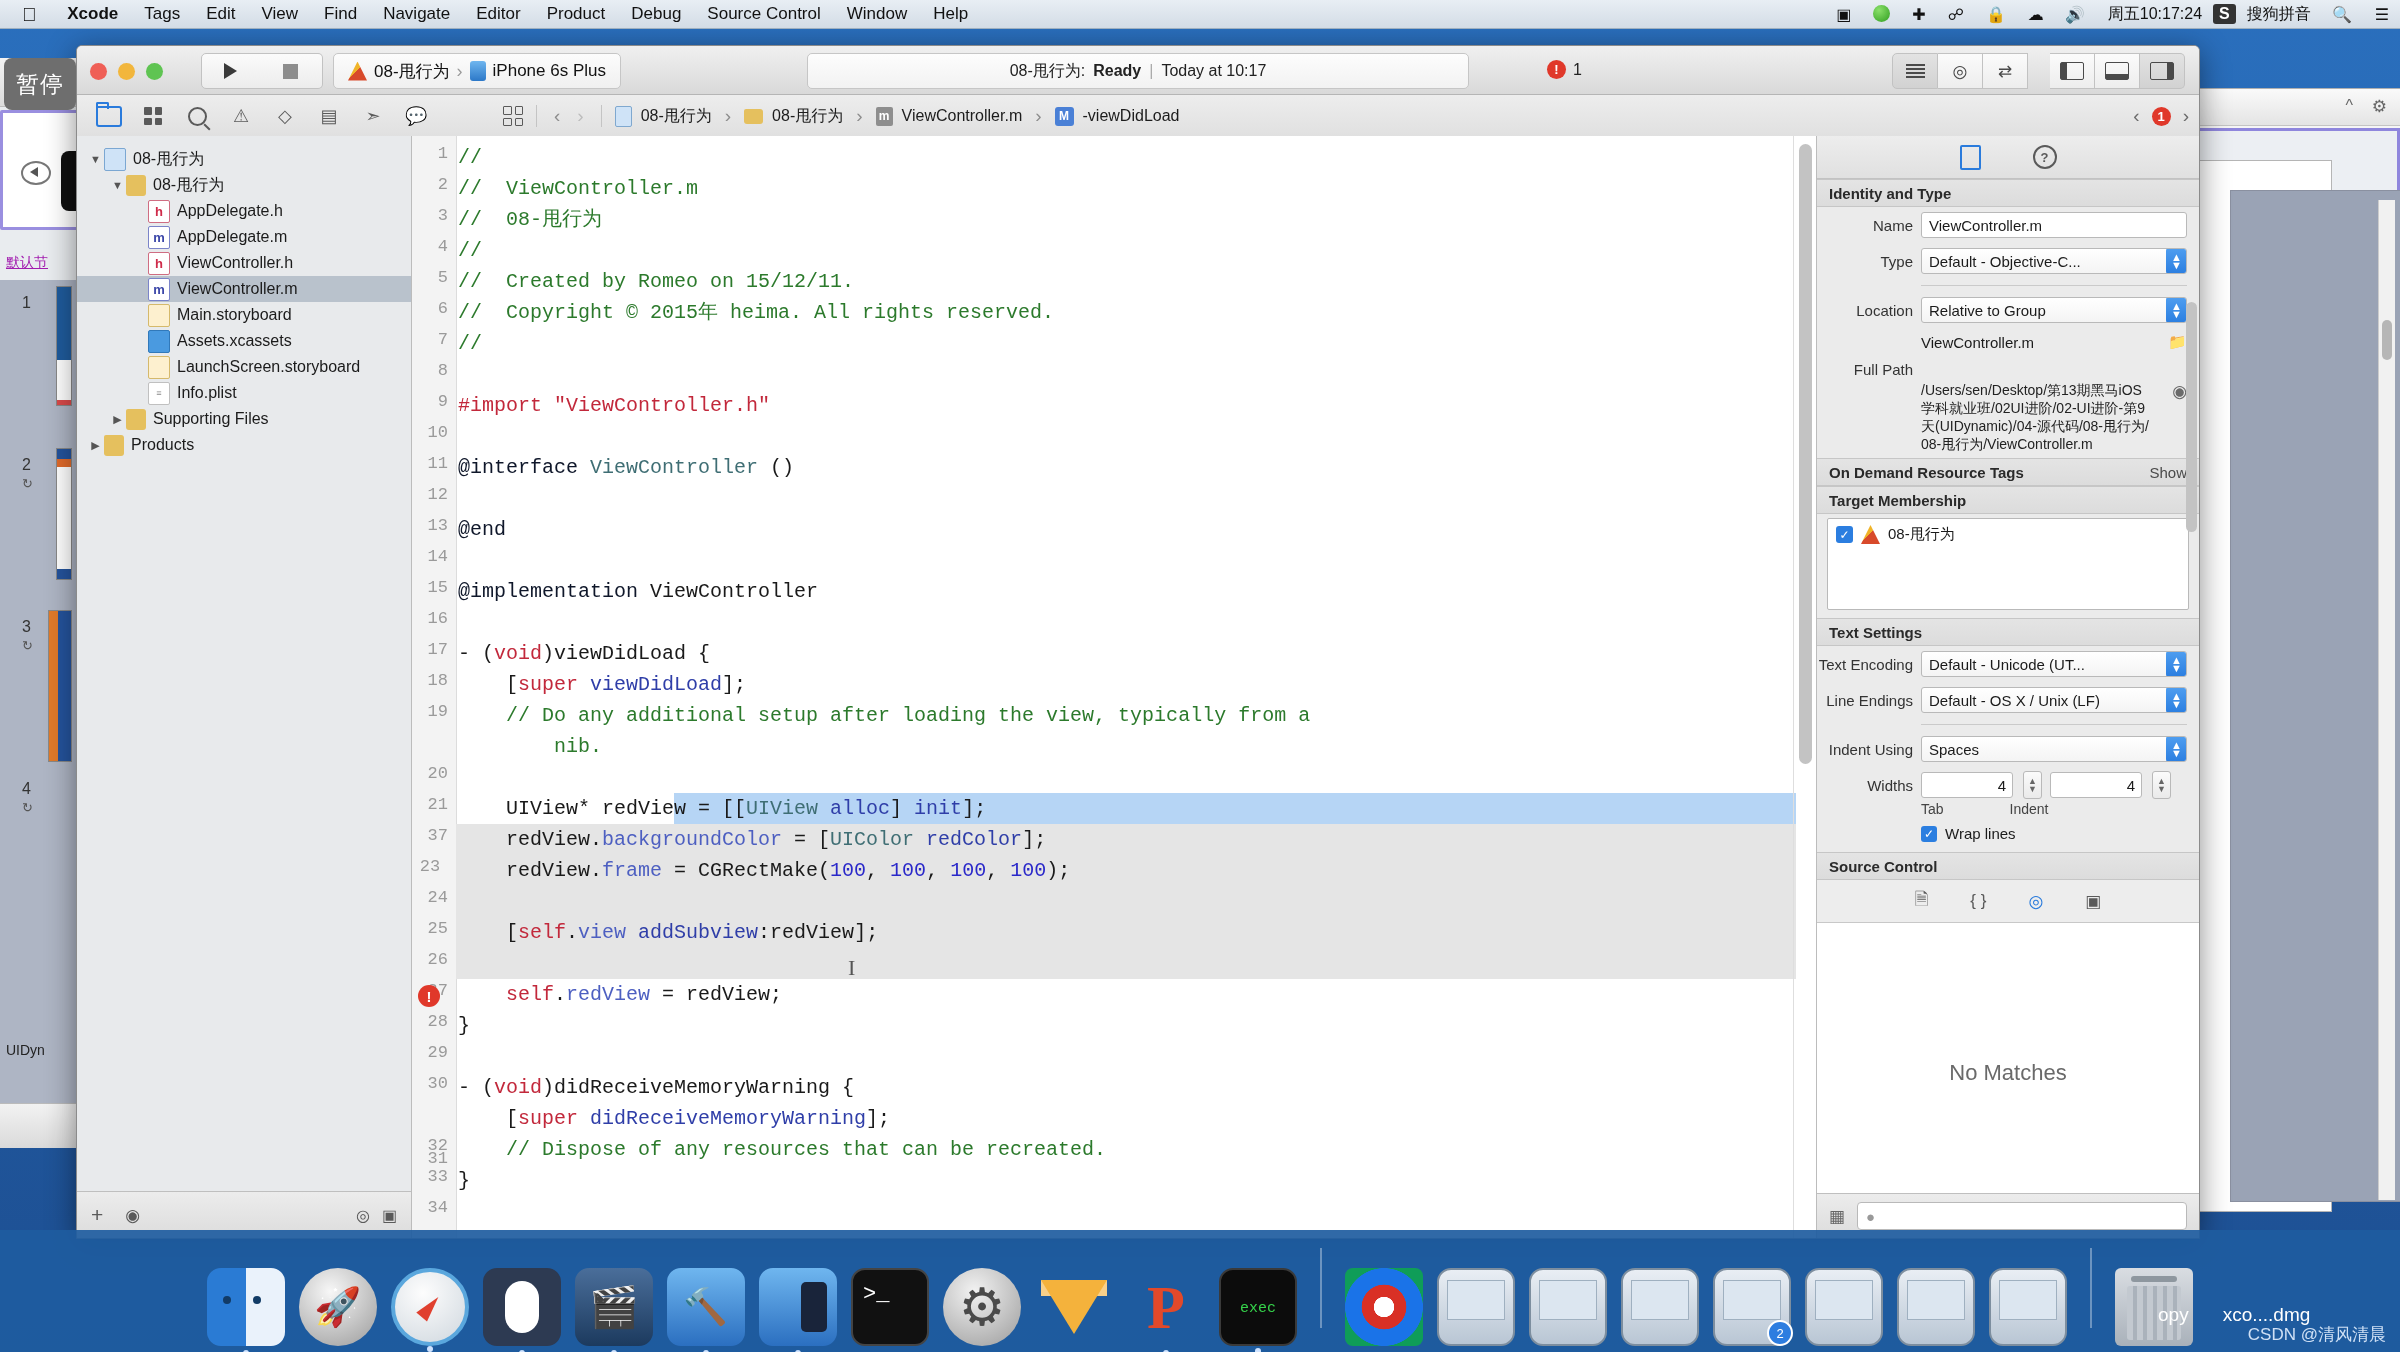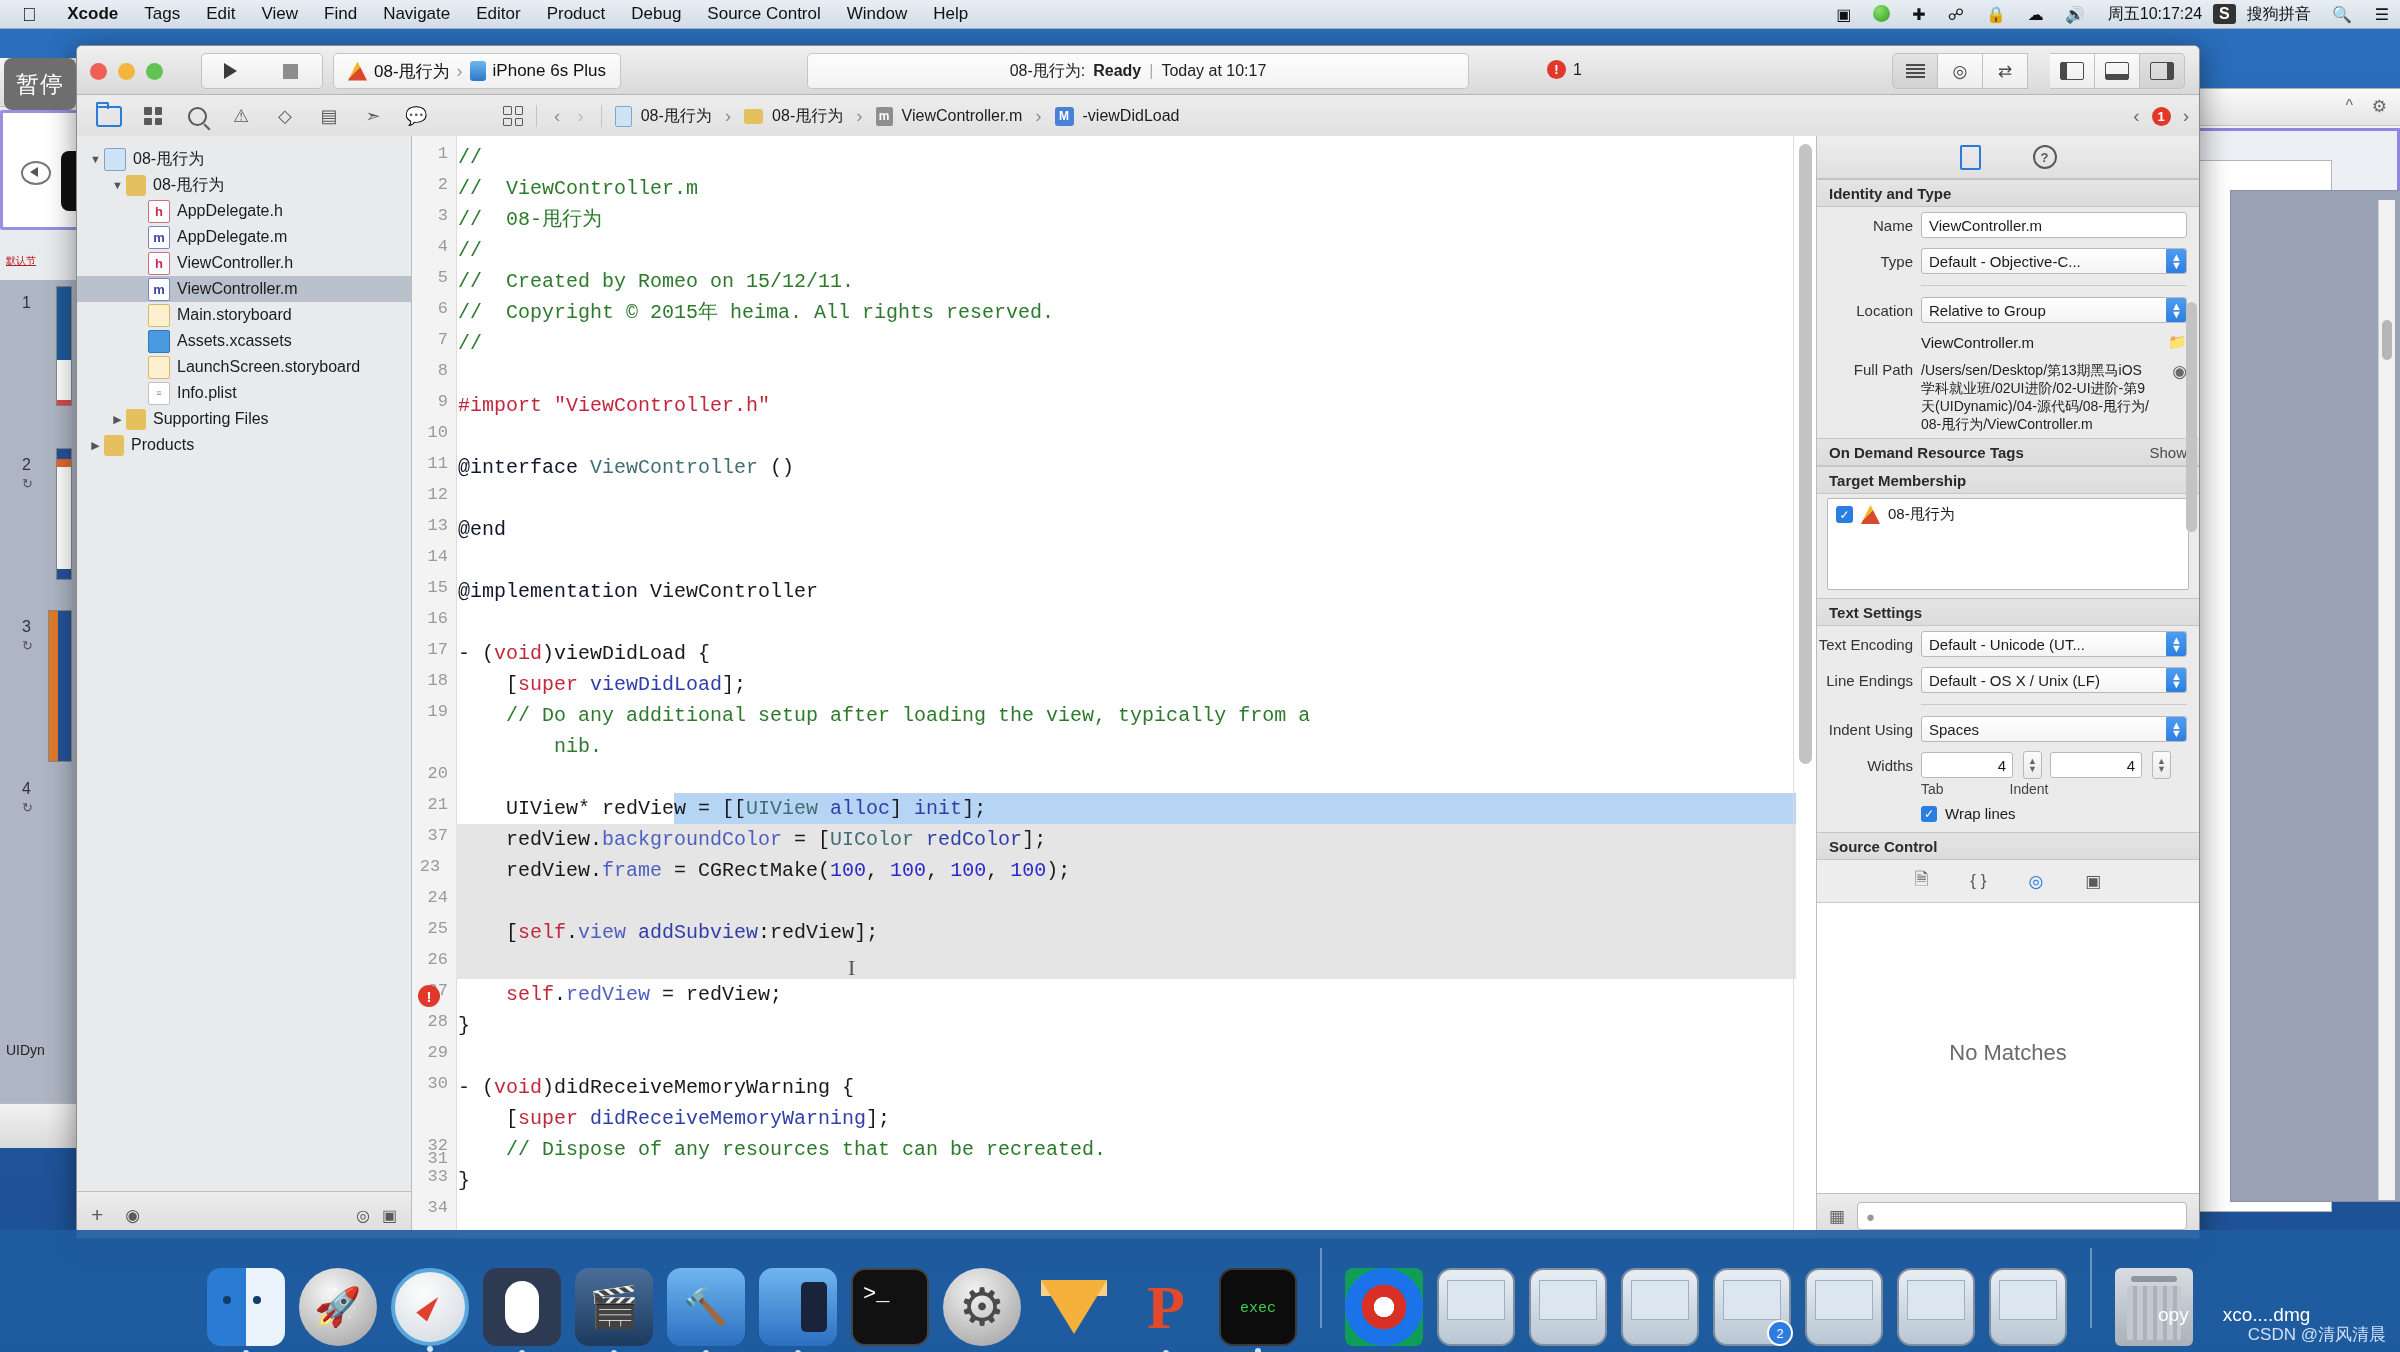--- a/index.html
+++ b/index.html
@@ -24,21 +24,21 @@
   }
   #bg-left .bl-toolbar{height:48px;background:linear-gradient(#f3f3f3,#dcdcdc);border-bottom:1px solid #bfbfbf;position:relative;}
   #bg-left .bl-home{position:absolute;left:52px;top:14px;font-size:17px;color:#5a5a5a;}
   #bg-left .bl-slide{
     position:absolute;left:0;top:52px;width:88px;height:120px;background:#fff;
     border:3px solid #9a8fe0;border-radius:2px;box-sizing:border-box;
   }
   #bg-left .bl-playbtn{position:absolute;left:18px;top:48px;width:26px;height:20px;border:2px solid #777;border-radius:50%;}
   #bg-left .bl-playbtn:after{content:"";position:absolute;left:7px;top:4px;border-top:5px solid transparent;border-bottom:5px solid transparent;border-right:8px solid #555;}
   #bg-left .bl-black{position:absolute;left:58px;top:38px;width:40px;height:60px;background:#111;border-radius:8px;}
-  #bg-left .bl-sect{position:absolute;left:0;top:192px;width:92px;height:28px;font-size:10px;color:#b91c1c;padding-left:6px;box-sizing:border-box;padding-top:4px;white-space:nowrap;text-decoration:underline;}
+  #bg-left .bl-sect{position:absolute;left:0;top:192px;width:92px;height:28px;font-size:14px;color:#a21caf;padding-left:6px;box-sizing:border-box;padding-top:4px;white-space:nowrap;text-decoration:underline;}
   #bg-left .bl-list{position:absolute;left:0;top:222px;width:92px;bottom:0;background:#aeb5c4;}
   #bg-left .bl-item{position:relative;height:162px;color:#333;font-size:16px;padding-left:22px;padding-top:14px;box-sizing:border-box;}
   #bg-left .bl-bar{position:absolute;left:56px;top:6px;width:14px;}
   #bg-left .bl-num{font-size:16px;color:#333;}
   #bg-left .bl-rep{font-size:13px;color:#555;display:block;margin-top:2px;}
   #bg-left .bl-dyn{position:absolute;left:0;top:980px;width:92px;height:28px;font-size:14px;color:#222;padding-left:6px;box-sizing:border-box;padding-top:4px;}
   #bg-left .bl-foot{position:absolute;left:0;bottom:0;width:92px;height:44px;background:linear-gradient(#f2f2f2,#dadada);border-top:1px solid #bbb;}
 
   
   #bg-right-a{position:absolute;left:2160px;top:88px;width:240px;height:1100px;background:#f5f5f5;border:1px solid #b0b0b0;}
@@ -615,21 +615,21 @@
       </div>
       <div class="frow">
         <span class="flab"></span>
         <span style="flex:1;display:flex;align-items:center;">
           <span>ViewController.m</span>
           <span style="margin-left:auto;color:#6a6a6a;">📁</span>
         </span>
       </div>
       <div class="frow" style="align-items:flex-start;">
         <span class="flab">Full Path</span>
-        <span style="flex:1;display:flex;align-items:flex-start;">
+        <span style="flex:1;display:flex;align-items:flex-start;margin-top:20px;">
           <span class="pathtxt" style="max-width:230px;word-break:break-all;">/Users/sen/Desktop/第13期黑马iOS学科就业班/02UI进阶/02-UI进阶-第9天(UIDynamic)/04-源代码/08-甩行为/08-甩行为/ViewController.m</span>
           <span style="margin-left:auto;color:#6a6a6a;font-size:17px;">◉</span>
         </span>
       </div>
 
       <div class="sect-hdr">
         <span>On Demand Resource Tags</span>
         <span class="show">Show</span>
       </div>
 

